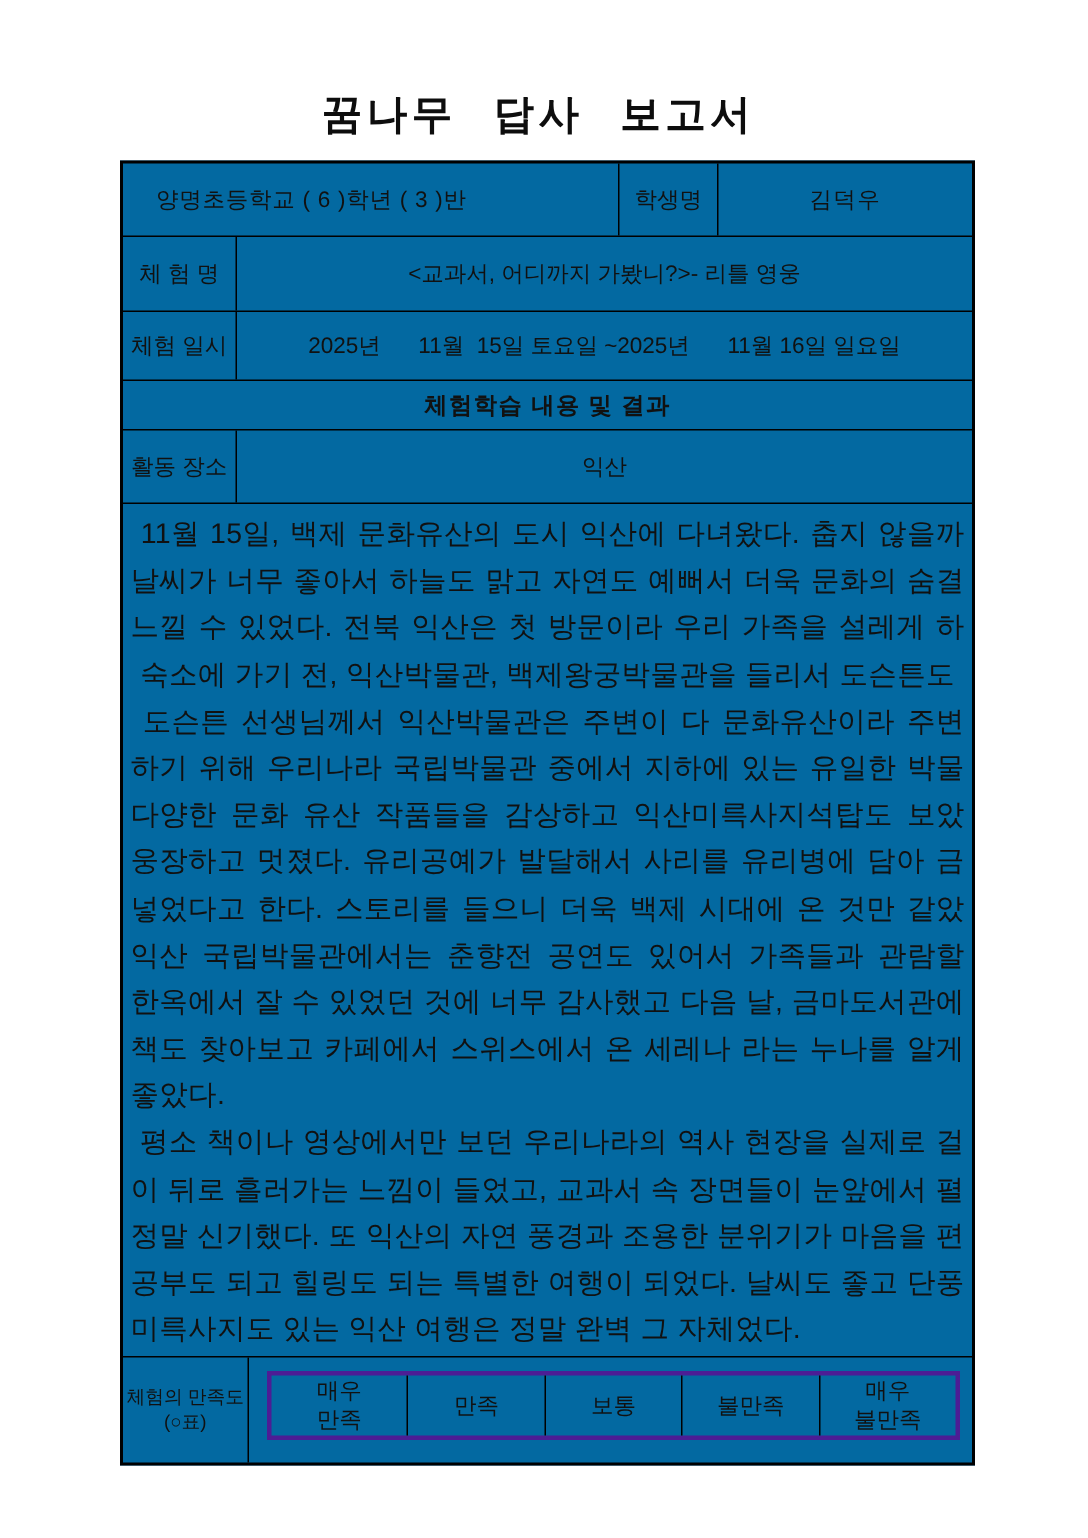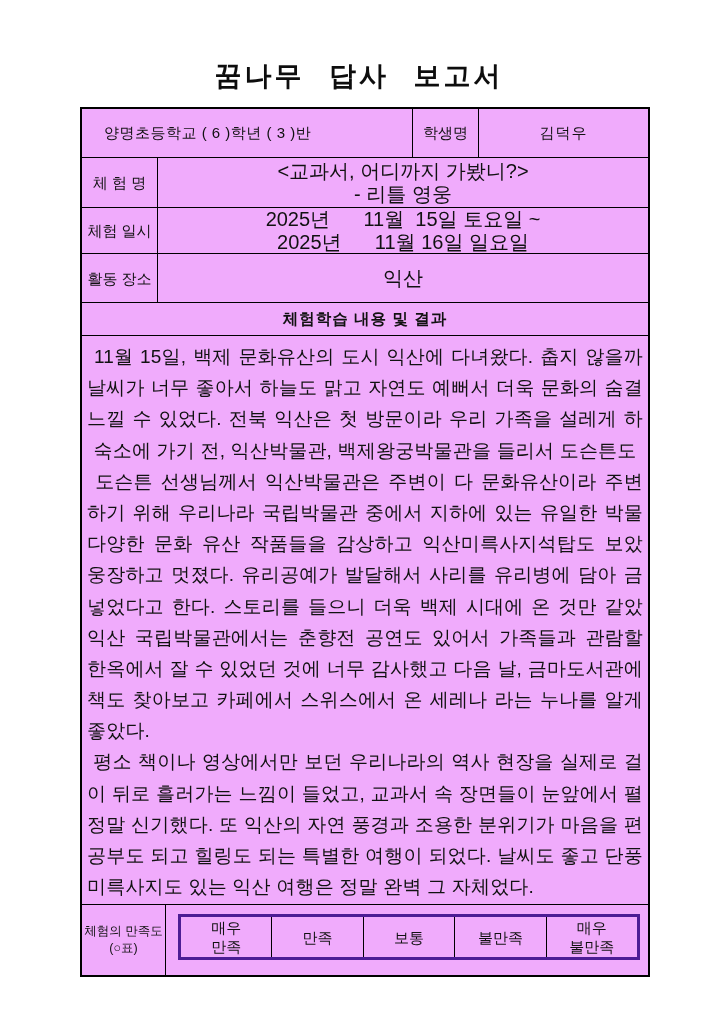--- a/index.html
+++ b/index.html
@@ -19,21 +19,21 @@
     font-weight: 700;
     letter-spacing: 3px;
     word-spacing: 14px;
     color: #0d0d0d;
   }
   .doc-table {
     position: absolute;
     left: 80px; top: 107px;
     width: 570px;
     border: 2px solid #000;
-    background: #f0abfc;
+    background: #0369a1;
   }
   .row { display: flex; border-bottom: 1px solid #000; align-items: stretch; }
   .row:last-child { border-bottom: none; }
   .cell { display: flex; align-items: center; justify-content: center; }
   .cell.bordered { border-right: 1px solid #000; }
 
   
   .r1 { height: 49px; }
   .school-cell {
     width: 331px;
@@ -47,22 +47,22 @@
 
   
   .label-cell {
     width: 76px;
     font-size: 15px;
     flex-direction: column;
     line-height: 21px;
   }
   .content-cell {
     flex: 1;
-    flex-direction: column;
-    font-size: 20px;
+    flex-direction: row;
+    font-size: 15px;
     line-height: 23px;
     white-space: pre;
   }
   .r2 { height: 50px; }
   .r3 { height: 46px; }
   .r4 { height: 49px; }
 
   
   .r5 { height: 33px; }
   .section-header {
@@ -147,27 +147,27 @@
   </div>
 
   <div class="row r3">
     <div class="cell bordered label-cell">체험 일시</div>
     <div class="cell content-cell">
       <div>2025년      11월  15일 토요일 ~</div>
       <div>2025년      11월 16일 일요일</div>
     </div>
   </div>
 
+  <div class="row r5">
+    <div class="cell section-header">체험학습 내용 및 결과</div>
+  </div>
+
   <div class="row r4">
     <div class="cell bordered label-cell">활동 장소</div>
     <div class="cell content-cell">익산</div>
-  </div>
-
-  <div class="row r5">
-    <div class="cell section-header">체험학습 내용 및 결과</div>
   </div>
 
   <div class="row r6">
     <div class="body-cell">
       <div class="bline"> 11월 15일, 백제 문화유산의 도시 익산에 다녀왔다. 춥지 않을까 걱정했었는데</div>
       <div class="bline">날씨가 너무 좋아서 하늘도 맑고 자연도 예뻐서 더욱 문화의 숨결을 직접적으로</div>
       <div class="bline">느낄 수 있었다. 전북 익산은 첫 방문이라 우리 가족을 설레게 하였다</div>
       <div class="bline plain">숙소에 가기 전, 익산박물관, 백제왕궁박물관을 들리서 도슨튼도 신청하였다.</div>
       <div class="bline"> 도슨튼 선생님께서 익산박물관은 주변이 다 문화유산이라 주변 경관을 해치지 않게</div>
       <div class="bline">하기 위해 우리나라 국립박물관 중에서 지하에 있는 유일한 박물관이라고 하였다</div>

